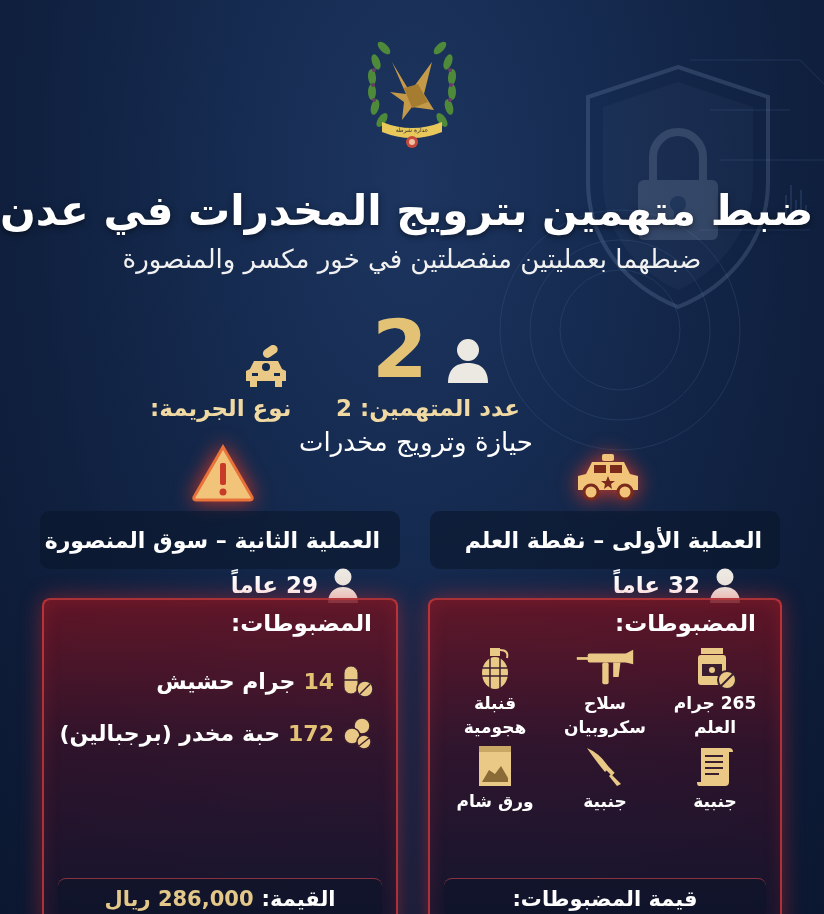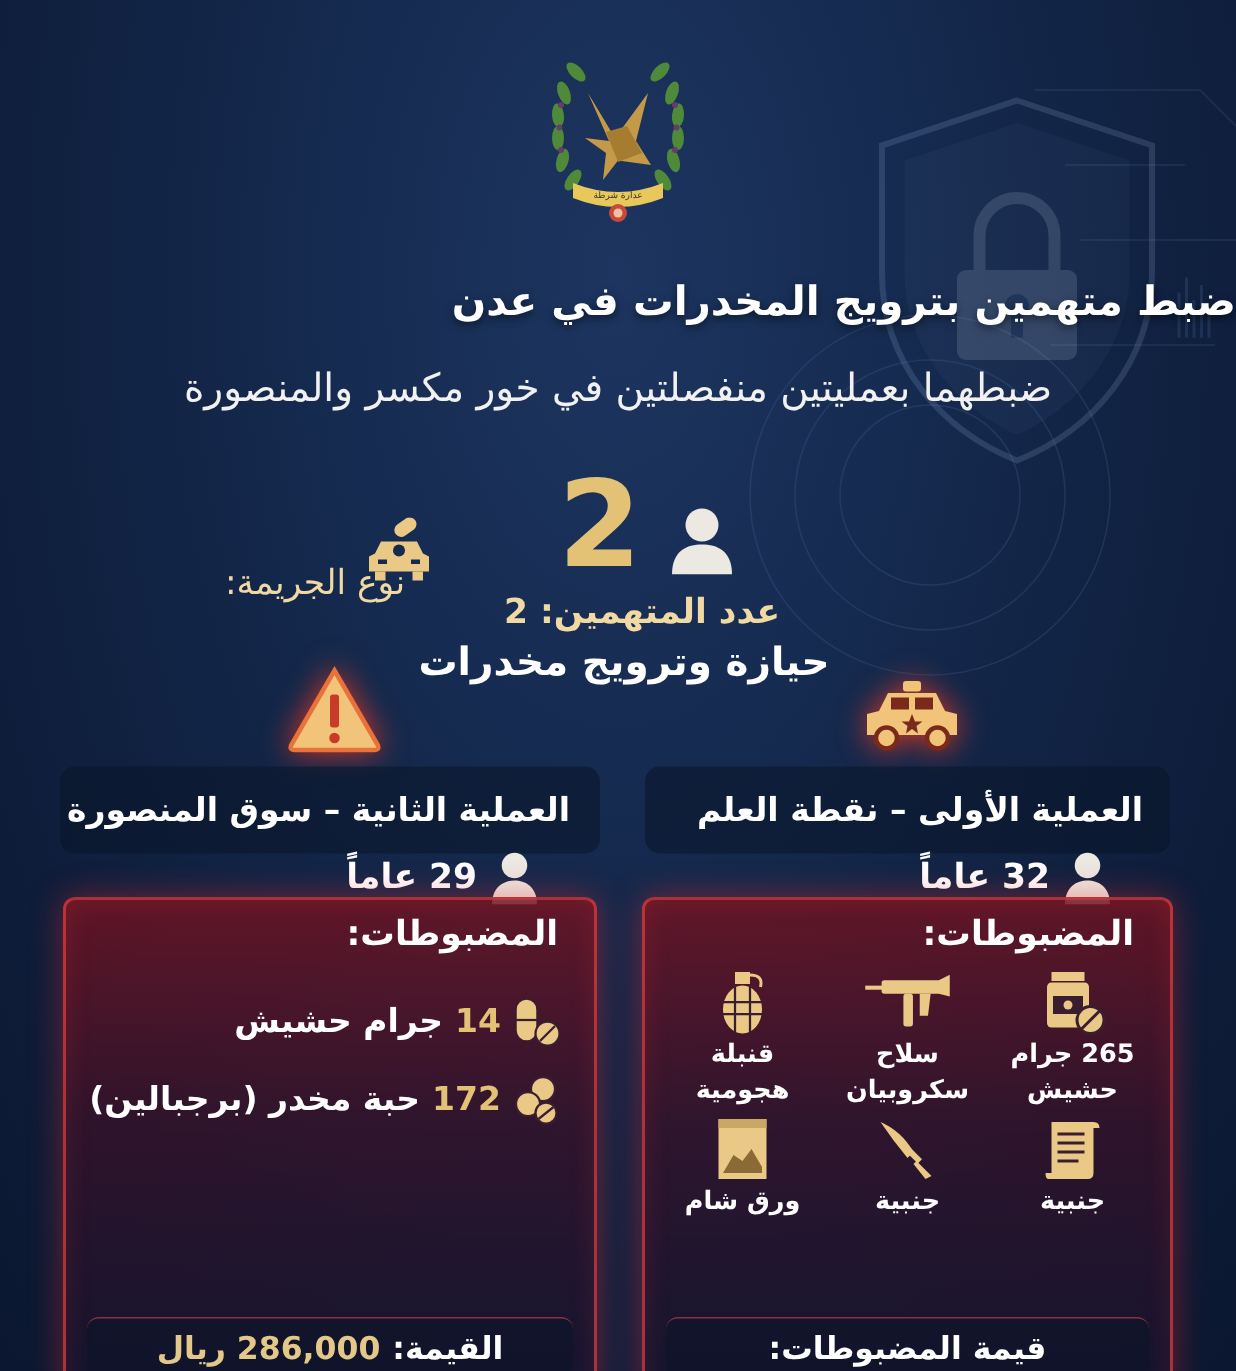--- a/index.html
+++ b/index.html
@@ -13,43 +13,42 @@
   }
   .bg-shield {
     position: absolute; left: 578px; top: 62px; width: 200px; height: 250px;
     opacity: 0.18; pointer-events: none;
   }
   .bg-circuit {
     position: absolute; left: 0; top: 0; width: 824px; height: 914px; pointer-events:none; opacity: 0.25;
   }
   .logo { position: absolute; left: 362px; top: 22px; width: 100px; height: 128px; }
   .title {
-    position: absolute; left: 0; right: 0; top: 186px; text-align: right;
-    font-size: 27px; font-weight: bold; color: #ffffff; letter-spacing: 0;
+    position: absolute; left: 0; right: 0; top: 186px; text-align: left;
+    font-size: 42px; font-weight: bold; color: #ffffff; letter-spacing: 0;
     text-shadow: 0 2px 6px rgba(0,0,0,0.5);
-    margin-left: 44px;
   }
   .subtitle {
     position: absolute; left: 0; right: 0; top: 244px; text-align: center;
     font-size: 26px; font-weight: normal; color: #f1f1f1;
   }
   .big-num {
     position: absolute; left: 372px; top: 310px; font-size: 80px; font-weight: bold; color: #e3c276;
     line-height: 80px; direction: ltr;
   }
   .person-big { position: absolute; left: 446px; top: 337px; width: 44px; height: 46px; }
   .crime-car { position: absolute; left: 244px; top: 345px; width: 44px; height: 44px; }
   .accused-count {
     position: absolute; left: 336px; top: 395px; font-size: 23px; font-weight: bold; color: #f0d9a2; white-space: nowrap;
   }
   .crime-type-label {
-    position: absolute; left: 150px; top: 376px; font-size: 23px; font-weight: normal; color: #f0d9a2; white-space: nowrap;
+    position: absolute; left: 150px; top: 395px; font-size: 23px; font-weight: bold; color: #f0d9a2; white-space: nowrap;
   }
   .crime-type-value {
-    position: absolute; left: 0; right: 0; top: 427px; text-align: center; font-size: 26px; font-weight: bold; color: #ffffff;
+    position: absolute; left: 0; right: 0; top: 427px; text-align: center; font-size: 26px; font-weight: normal; color: #ffffff;
     padding-left: 8px;
   }
   .warn-icon { position: absolute; left: 190px; top: 443px; width: 66px; height: 60px;
     filter: drop-shadow(0 0 10px rgba(255,60,30,0.8)); }
   .police-icon { position: absolute; left: 574px; top: 452px; width: 68px; height: 50px;
     filter: drop-shadow(0 0 10px rgba(255,60,30,0.8)); }
   .op-header {
     position: absolute; top: 511px; height: 58px; border-radius: 10px;
     background: rgba(10,20,40,0.55); font-size: 22px; font-weight: bold; color: #fff;
     display: flex; align-items: center; justify-content: flex-end; padding: 0 0 0 20px; white-space: nowrap;
@@ -213,21 +212,21 @@
     <div class="grid-item">
       <svg viewBox="0 0 44 44">
         <rect x="8" y="2" width="22" height="6" fill="#e9c985"></rect>
         <rect x="5" y="9" width="28" height="30" rx="3" fill="#e9c985"></rect>
         <rect x="9" y="18" width="20" height="12" fill="#3a1e30"></rect>
         <circle cx="19" cy="24" r="3" fill="#e9c985"></circle>
         <circle cx="34" cy="34" r="9" fill="#e9c985" stroke="#3a1e30" stroke-width="2"></circle>
         <line x1="28" y1="40" x2="40" y2="28" stroke="#3a1e30" stroke-width="2"></line>
       </svg>
       <div class="gl">265 جرام</div>
-      <div class="gl">حشيش</div>
+      <div class="gl">العلم</div>
     </div>
     <div class="grid-item">
       <svg viewBox="0 0 66 44" style="width:60px">
         <rect x="2" y="10" width="20" height="3" fill="#e9c985"></rect>
         <rect x="14" y="6" width="44" height="10" rx="2" fill="#e9c985"></rect>
         <path d="M56 6 L64 2 L64 18 L56 16 Z" fill="#e9c985"></path>
         <rect x="30" y="16" width="7" height="24" rx="2" fill="#e9c985"></rect>
         <path d="M42 16 L50 16 L48 32 L42 32 Z" fill="#e9c985"></path>
       </svg>
       <div class="gl">سلاح</div>

